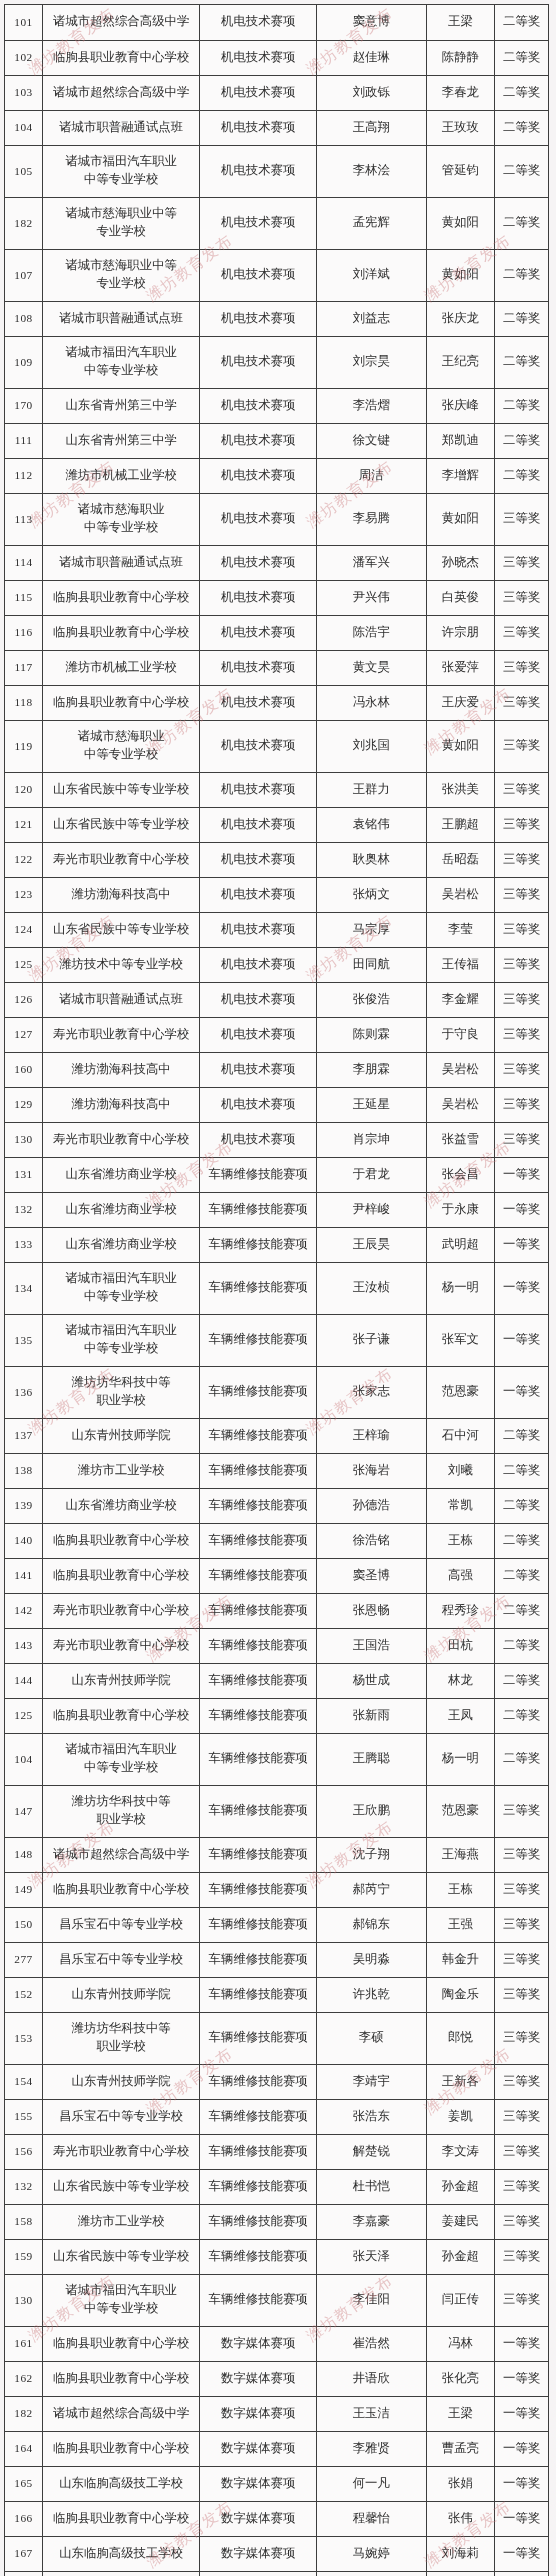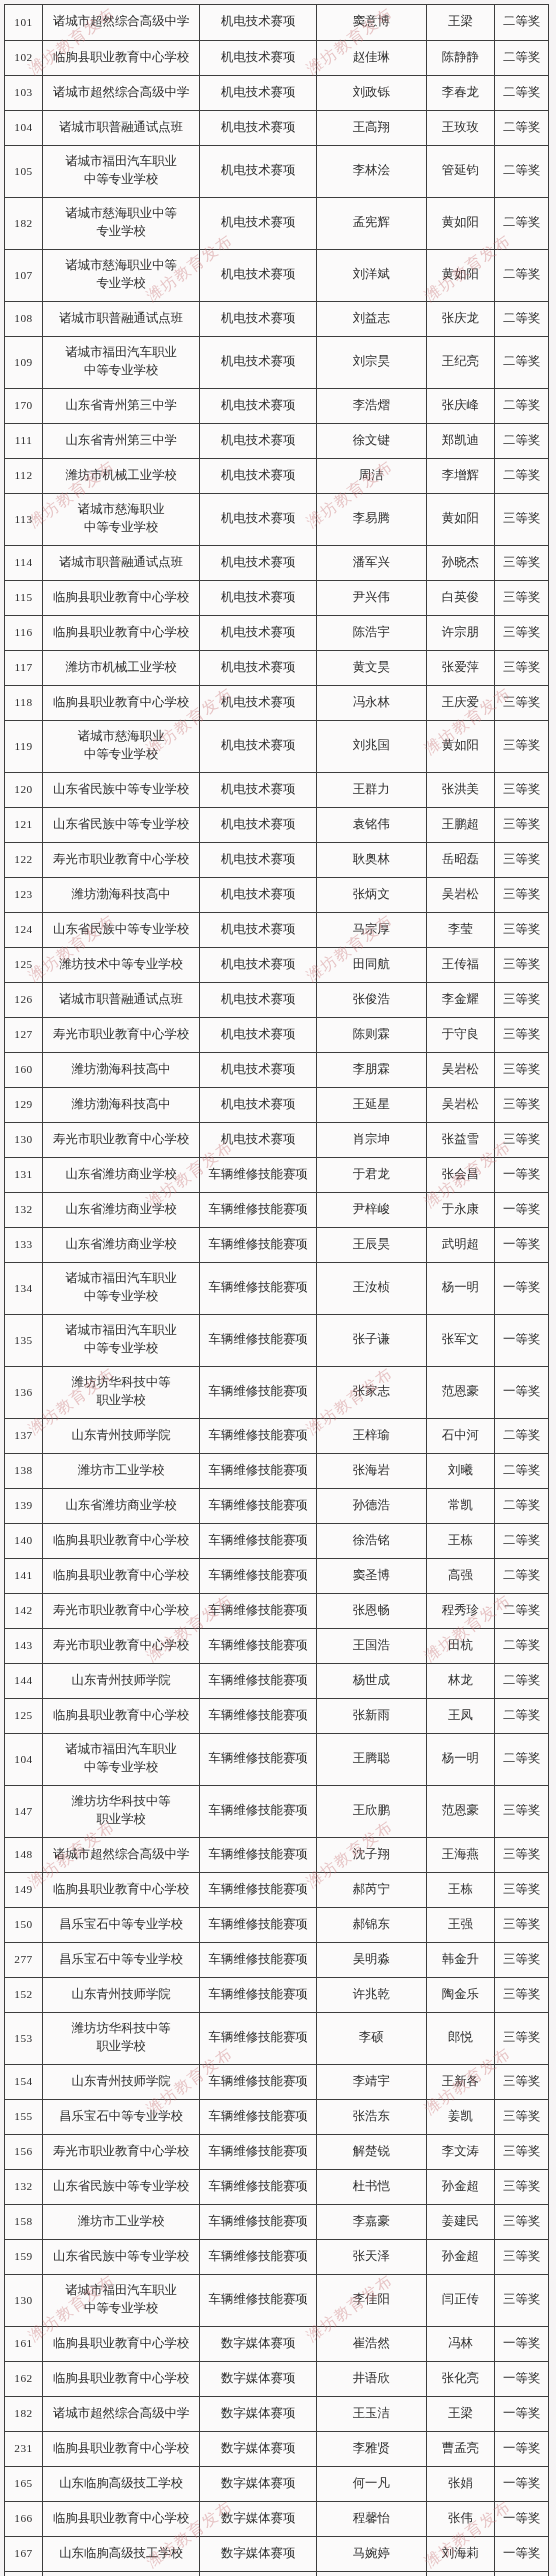--- a/index.html
+++ b/index.html
@@ -650,21 +650,21 @@
   <div class="row">
     <div class="cell c-no">182</div>
     <div class="cell c-school">诸城市超然综合高级中学</div>
     <div class="cell c-event">数字媒体赛项</div>
     <div class="cell c-student">王玉洁</div>
     <div class="cell c-teacher">王梁</div>
     <div class="cell c-award">一等奖</div>
   </div>
 
   <div class="row">
-    <div class="cell c-no">231</div>
+    <div class="cell c-no">164</div>
     <div class="cell c-school">临朐县职业教育中心学校</div>
     <div class="cell c-event">数字媒体赛项</div>
     <div class="cell c-student">李雅贤</div>
     <div class="cell c-teacher">曹孟亮</div>
     <div class="cell c-award">一等奖</div>
   </div>
 
   <div class="row">
     <div class="cell c-no">165</div>
     <div class="cell c-school">山东临朐高级技工学校</div>

